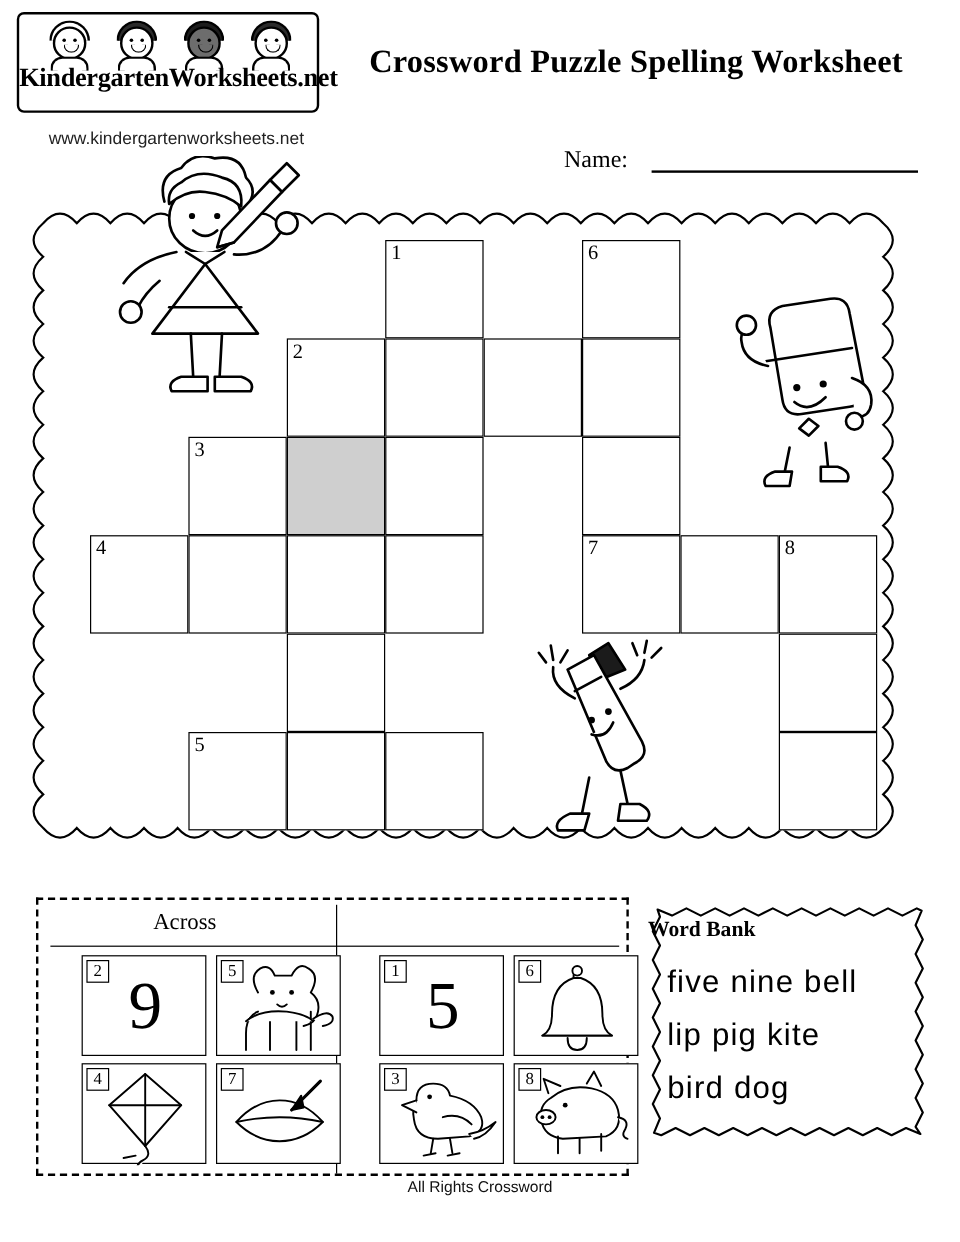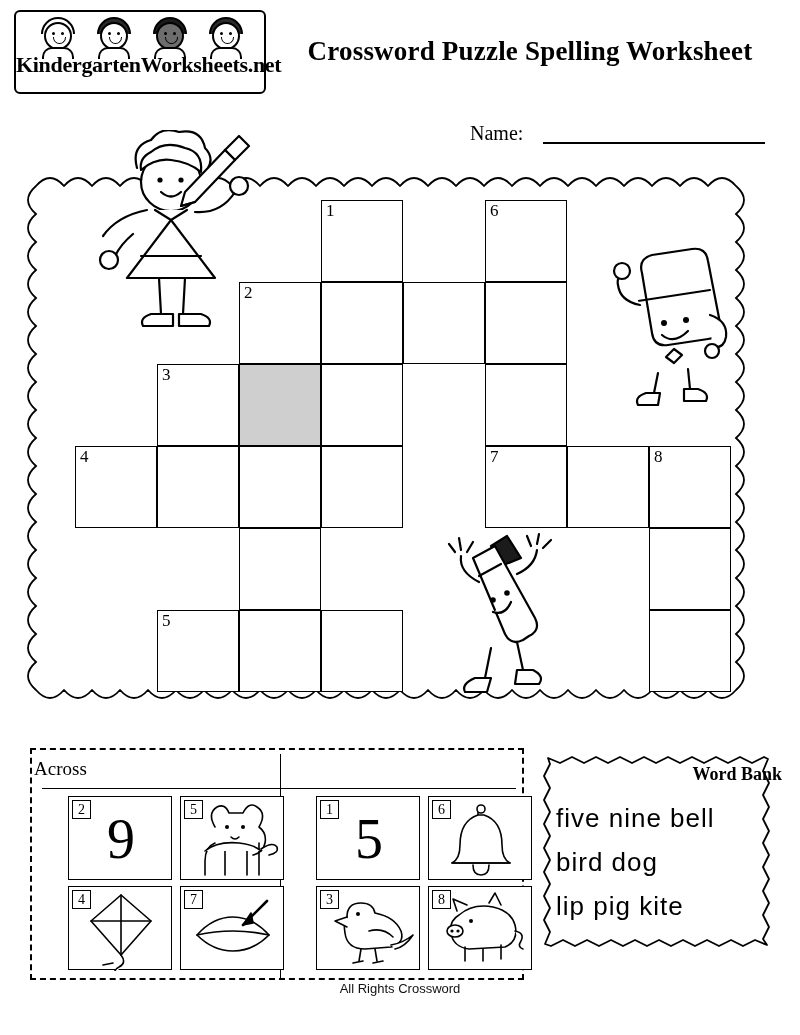--- a/index.html
+++ b/index.html
@@ -189,21 +189,21 @@
     height: 232px;
     border: 2px dashed #000;
     box-sizing: border-box;
     background: #fff;
   }
   .clue-head {
     position: absolute;
     top: 8px;
     font-family: "Liberation Serif", serif;
     font-size: 19px;
-    text-align: left;
+    text-align: center;
     width: 240px;
   }
   #across-head { left: 2px; }
   #down-head { left: 250px; }
   #clue-divider-h {
     position: absolute;
     left: 10px; top: 38px;
     width: 474px;
     height: 0;
     border-top: 1.5px solid #000;
@@ -254,21 +254,21 @@
   #wordbank {
     position: absolute;
     left: 540px; top: 748px;
     width: 242px;
     height: 232px;
   }
   #wordbank-title {
     position: absolute;
     left: 0; top: 16px;
     width: 242px;
-    text-align: right;
+    text-align: left;
     font-family: "Liberation Serif", serif;
     font-weight: bold;
     font-size: 18px;
   }
   #wordbank-words {
     position: absolute;
     left: 16px; top: 48px;
     width: 212px;
     font-family: "Liberation Sans", sans-serif;
     font-size: 26px;
@@ -324,20 +324,21 @@
           <div class="head"></div>
         <div class="eye l"></div>
           <div class="eye r"></div>
           <div class="smile"></div>
           <div class="body"></div>
       </div>
     </div>
     <div id="logo-text">KindergartenWorksheets.net</div>
   </div>
 
+  <div id="site-url">www.kindergartenworksheets.net</div>
   <div id="name-row">
     <span id="name-label">Name:</span>
     <div id="name-line"></div>
   </div>
 
   <div id="doc-title">Crossword Puzzle Spelling Worksheet</div>
 </div>
 
 <div id="puzzle-frame">
   <svg width="756" height="570" viewBox="0 0 756 570" xmlns="http://www.w3.org/2000/svg">
@@ -546,20 +547,20 @@
 <div id="wordbank">
   <svg width="242" height="232" viewBox="0 0 242 232" xmlns="http://www.w3.org/2000/svg" style="position:absolute;left:0;top:0;">
     <path d="M8,10 l12,5 l12,-6 l12,6 l12,-6 l12,6 l12,-6 l12,6 l12,-6 l12,6 l12,-6 l12,6 l12,-6 l12,6 l12,-6 l12,6 l12,-6 l12,6 l12,-6 l4,2
              l-5,12 l6,12 l-6,12 l6,12 l-6,12 l6,12 l-6,12 l6,12 l-6,12 l6,12 l-6,12 l6,12 l-6,12 l6,12 l-6,12 l4,6
              l-12,-5 l-12,6 l-12,-6 l-12,6 l-12,-6 l-12,6 l-12,-6 l-12,6 l-12,-6 l-12,6 l-12,-6 l-12,6 l-12,-6 l-12,6 l-12,-6 l-12,6 l-12,-6 l-12,6 l-6,-2
              l5,-12 l-6,-12 l6,-12 l-6,-12 l6,-12 l-6,-12 l6,-12 l-6,-12 l6,-12 l-6,-12 l6,-12 l-6,-12 l6,-12 l-6,-12 l6,-12 Z" fill="none" stroke="#000" stroke-width="1.8" stroke-linejoin="round"></path>
   </svg>
   <div id="wordbank-title">Word Bank</div>
   <div id="wordbank-words">
     <div class="wb-line">five  nine  bell</div>
+    <div class="wb-line">lip  pig  kite</div>
     <div class="wb-line">bird  dog</div>
-    <div class="wb-line">lip  pig  kite</div>
   </div>
 </div>
 
 <div id="footer">
   <div>All Rights Crossword</div>
 </div>
 
 </body></html>

